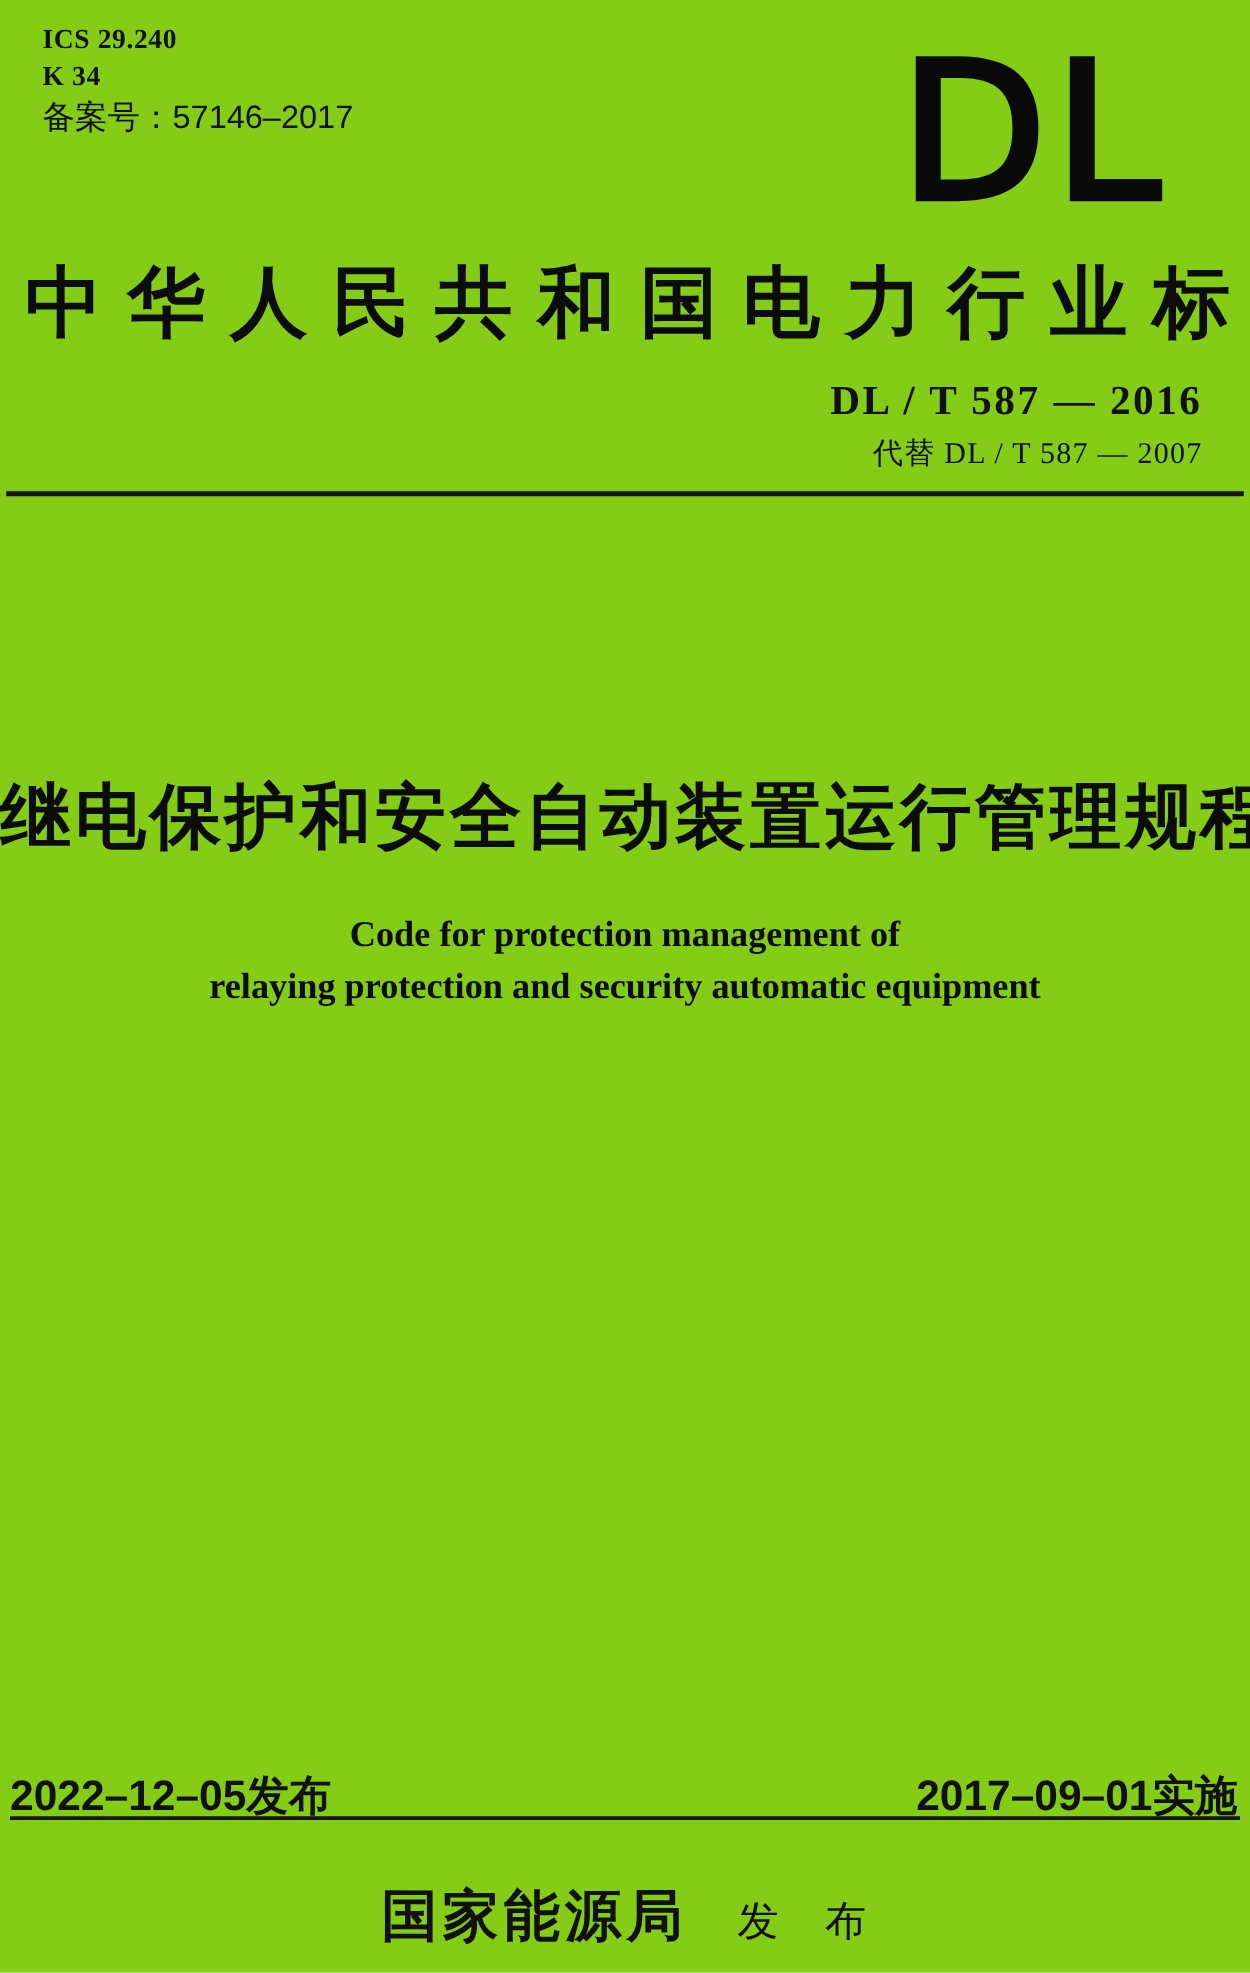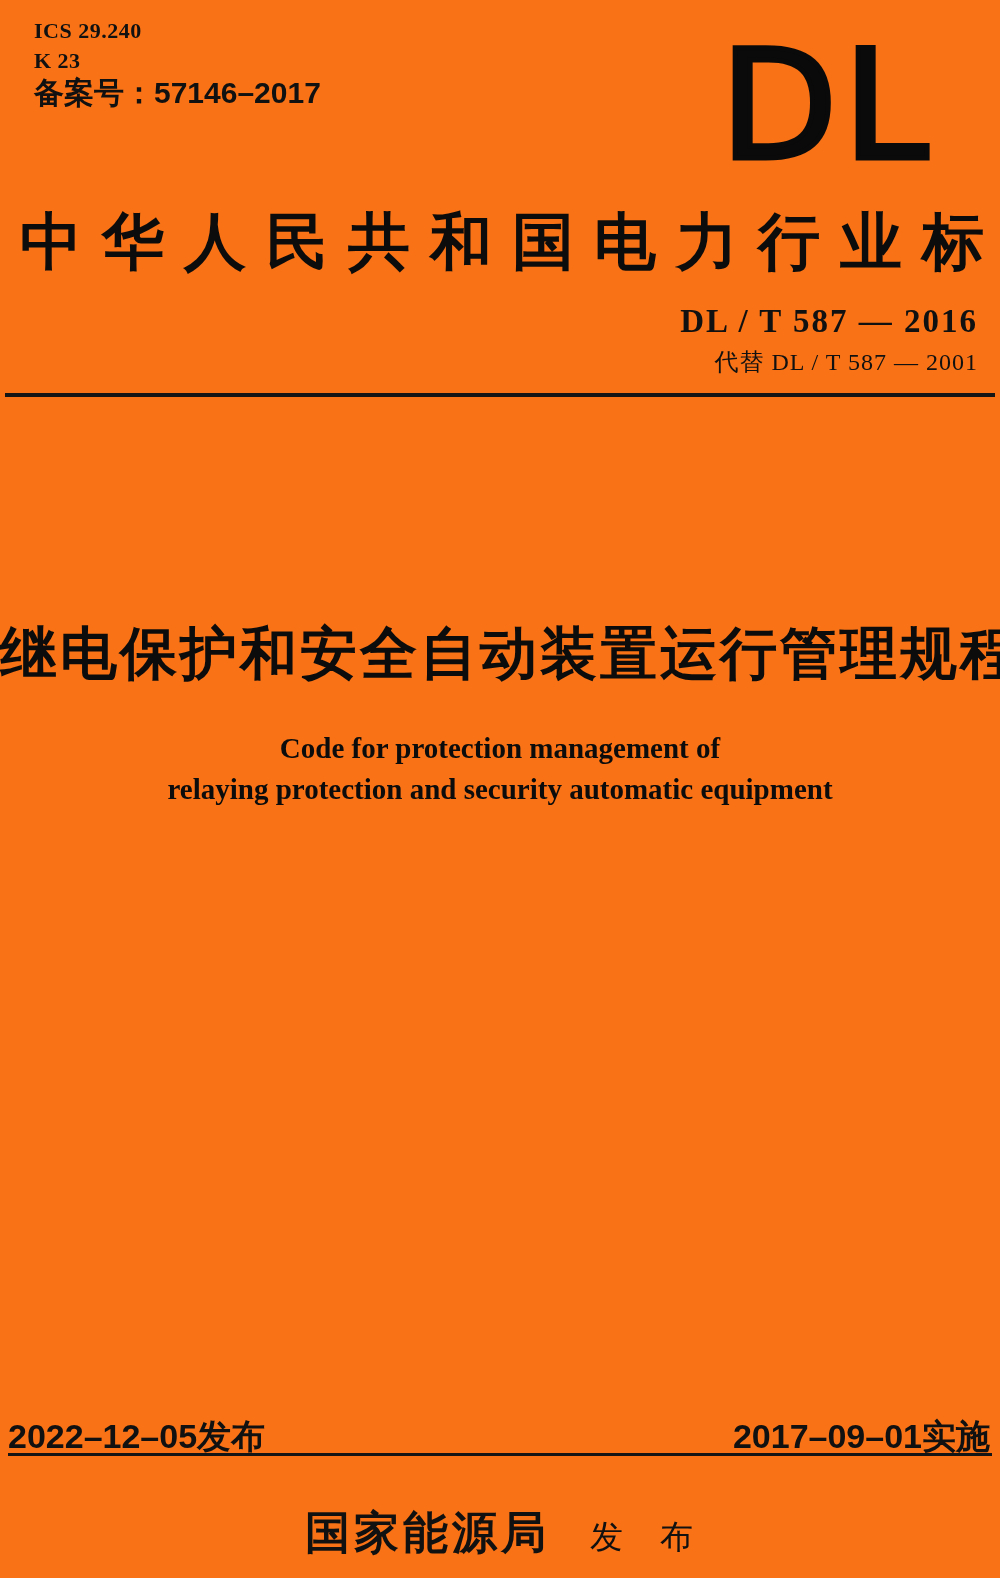--- a/index.html
+++ b/index.html
@@ -4,44 +4,43 @@
 <style>
   * { margin: 0; padding: 0; box-sizing: border-box; }
   html, body { background: #e8e8e8; }
   body { font-family: "Liberation Serif", serif; }
 
   .page {
     position: relative;
     width: 1000px;
     height: 1578px;
     margin: 0 auto;
-    background: #f97316;
+    background: #84cc16;
     color: #111;
     overflow: hidden;
   }
 
   
   .meta-block {
     position: absolute;
     left: 34px;
     top: 16px;
     line-height: 30px;
     white-space: nowrap;
   }
   .meta-ics, .meta-class {
     font-family: "Liberation Serif", serif;
     font-weight: bold;
     font-size: 22px;
     letter-spacing: 0.5px;
   }
   .meta-record {
     font-family: "Liberation Sans", sans-serif;
-    font-size: 30px;
+    font-size: 26px;
     margin-top: 2px;
-    font-weight: bold;
   }
 
   
   .dl-logo {
     position: absolute;
     top: 30px;
     right: 66px;
     font-family: "DejaVu Sans", sans-serif;
     font-weight: 400;
     font-size: 152px;
@@ -64,21 +63,21 @@
     letter-spacing: 20px;
     padding-left: 20px;
     white-space: nowrap;
     color: #0c0c0c;
   }
 
   
   .code-block {
     position: absolute;
     top: 303px;
-    right: 22px;
+    right: 38px;
     text-align: right;
   }
   .code-main {
     font-family: "Liberation Serif", serif;
     font-weight: bold;
     font-size: 33px;
     letter-spacing: 2px;
     white-space: nowrap;
   }
   .code-supersede {
@@ -180,31 +179,31 @@
     letter-spacing: 2px;
   }
 </style>
 </head>
 <body>
 
 <div class="page">
 
   <div class="meta-block">
     <div class="meta-ics">ICS 29.240</div>
-    <div class="meta-class">K 23</div>
+    <div class="meta-class">K 34</div>
     <div class="meta-record">备案号：57146–2017</div>
   </div>
 
   <div class="dl-logo">DL</div>
 
   <div class="national-title">中华人民共和国电力行业标准</div>
 
   <div class="code-block">
     <div class="code-main">DL / T 587 — 2016</div>
-    <div class="code-supersede">代替 DL / T 587 — 2001</div>
+    <div class="code-supersede">代替 DL / T 587 — 2007</div>
   </div>
 
   <div class="rule-top"></div>
 
   <div class="cn-title">继电保护和安全自动装置运行管理规程</div>
 
   <div class="en-title">
     <div>Code for protection management of</div>
     <div>relaying protection and security automatic equipment</div>
   </div>

